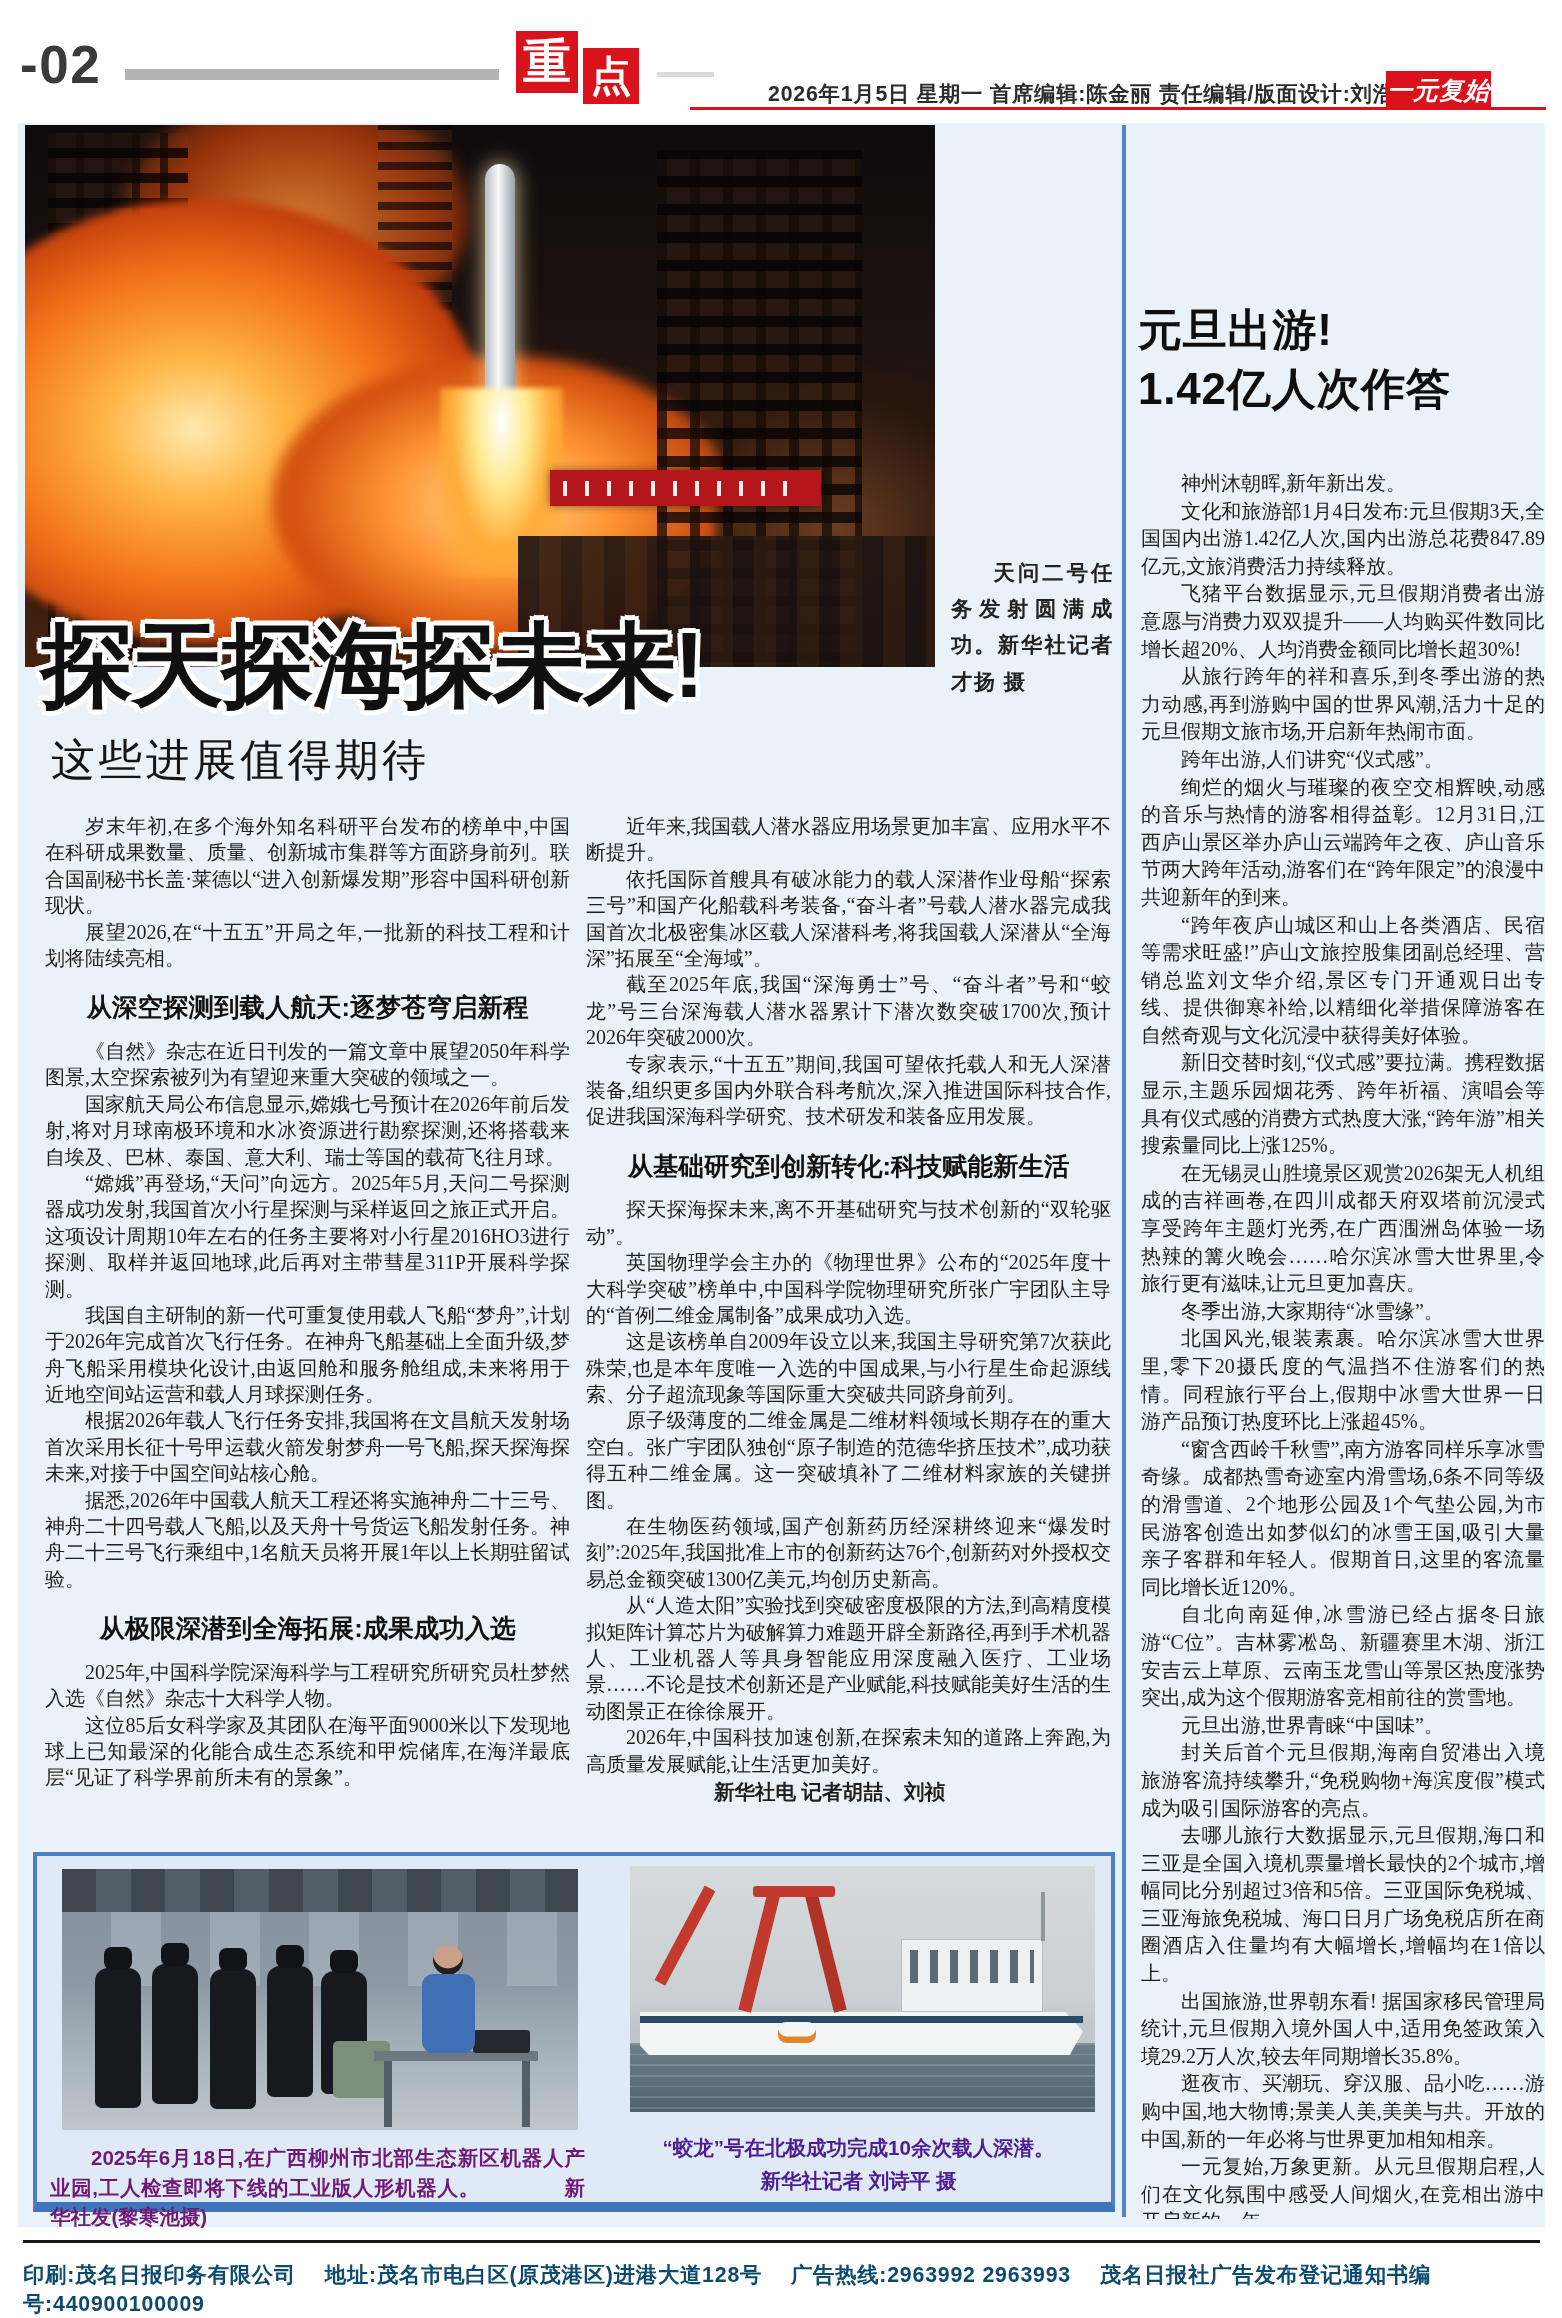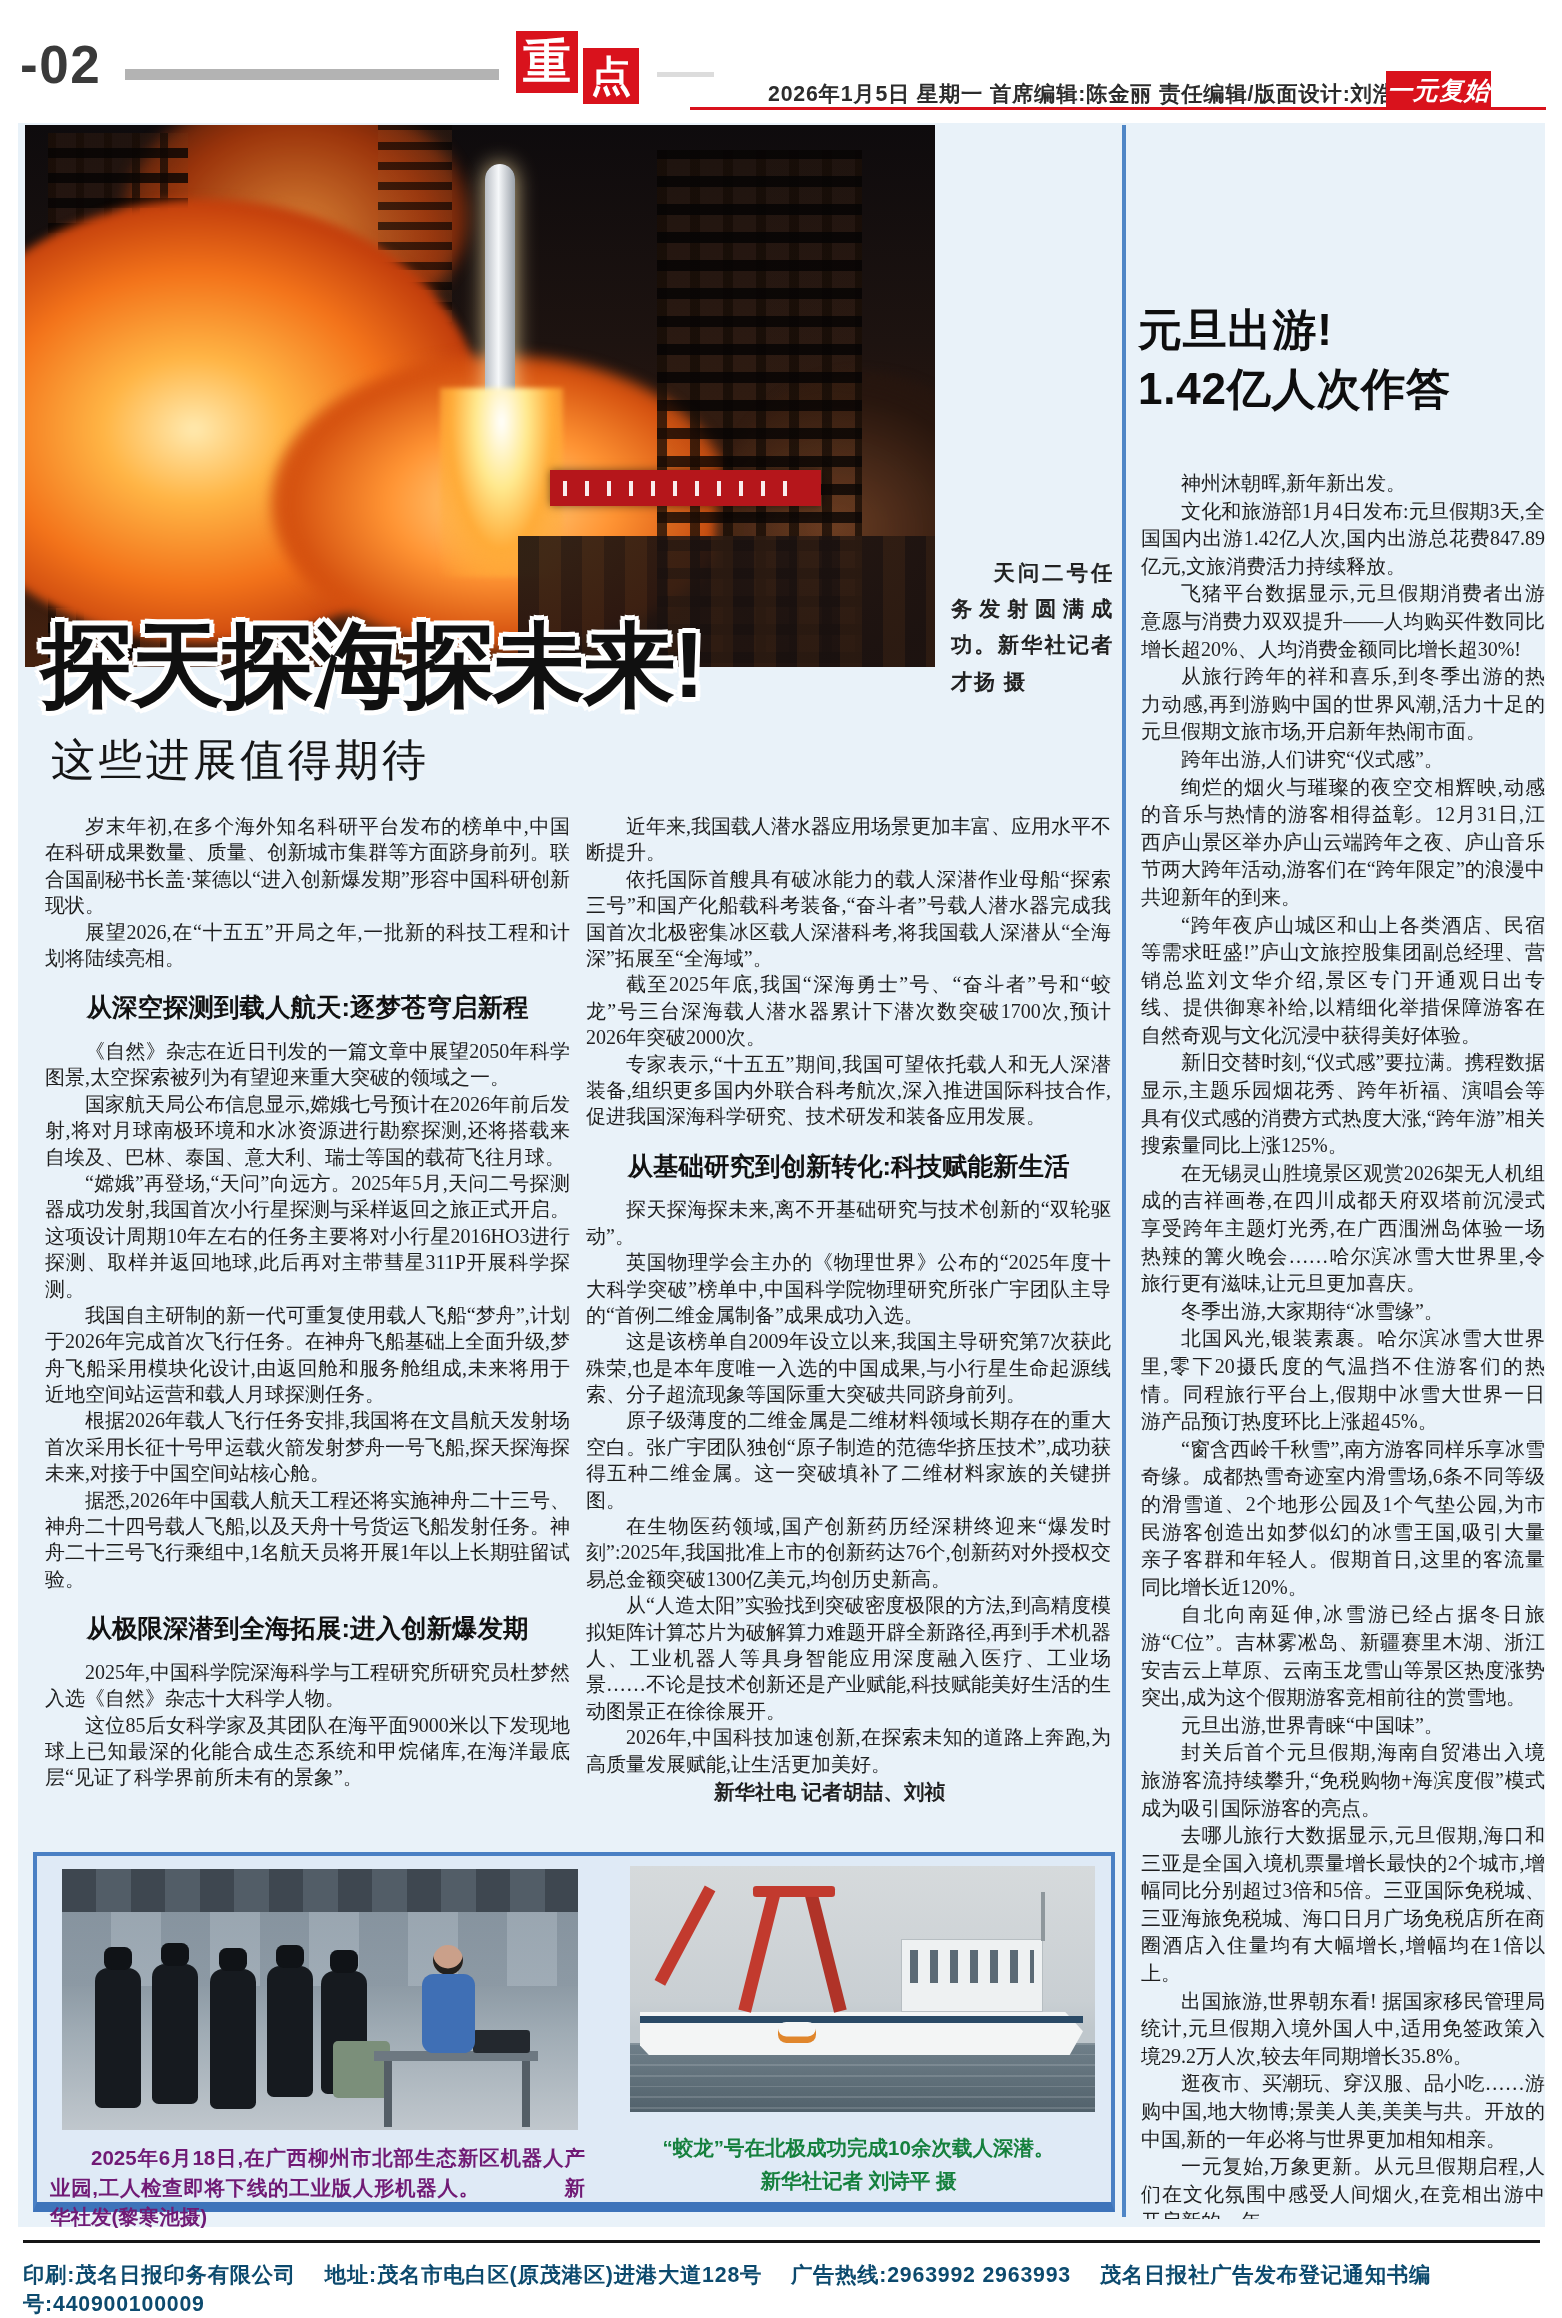--- a/index.html
+++ b/index.html
@@ -131,21 +131,21 @@
   .aframe-top{left:123px;bottom:215px;width:82px;height:11.5px;background:#c23a2e;border-radius:3.3px;}
   .crane-arm{left:49px;bottom:123px;width:11.5px;height:107px;background:#c23a2e;transform:rotate(28deg);}
   .sub{left:148px;bottom:69px;width:38px;height:21.3px;background:#f4f6f6;border-radius:8.2px;
     box-shadow:0 -6.6px 0 0 #e0862c inset;}
   .mast{left:411px;bottom:171px;width:4.1px;height:49px;background:#8e979c;}
 
   .bottom-caption-left{left:13px;top:287px;width:535px;
     font-family:"Liberation Sans",sans-serif;font-weight:bold;font-size:20.5px;line-height:1.45;
     text-align:justify;text-indent:2em;color:#701a75;}
   .bottom-caption-right{left:575px;top:276px;width:493px;text-align:center;
-    font-family:"Liberation Sans",sans-serif;font-weight:bold;font-size:20.5px;line-height:1.6;color:#15803d;}
+    font-family:"Liberation Sans",sans-serif;font-weight:bold;font-size:20.5px;line-height:1.6;color:#4c1d95;}
 
   
   .footer-rule{left:23px;top:2240px;width:1517px;height:2.5px;background:#161616;}
   .footer-text{left:23px;top:2260px;width:1519px;font-family:"Liberation Sans",sans-serif;
     font-weight:bold;font-size:21.3px;color:#0c4a6e;letter-spacing:0.8px;}
 </style>
 </head>
 <body>
 
 <div class="abs page-num">-02</div>
@@ -182,21 +182,21 @@
 <div class="abs col col1">
     <div class="pz p">岁末年初,在多个海外知名科研平台发布的榜单中,中国在科研成果数量、质量、创新城市集群等方面跻身前列。联合国副秘书长盖·莱德以“进入创新爆发期”形容中国科研创新现状。</div>
     <div class="pz p">展望2026,在“十五五”开局之年,一批新的科技工程和计划将陆续亮相。</div>
     <div class="pz h">从深空探测到载人航天:逐梦苍穹启新程</div>
     <div class="pz p">《自然》杂志在近日刊发的一篇文章中展望2050年科学图景,太空探索被列为有望迎来重大突破的领域之一。</div>
     <div class="pz p">国家航天局公布信息显示,嫦娥七号预计在2026年前后发射,将对月球南极环境和水冰资源进行勘察探测,还将搭载来自埃及、巴林、泰国、意大利、瑞士等国的载荷飞往月球。</div>
     <div class="pz p">“嫦娥”再登场,“天问”向远方。2025年5月,天问二号探测器成功发射,我国首次小行星探测与采样返回之旅正式开启。这项设计周期10年左右的任务主要将对小行星2016HO3进行探测、取样并返回地球,此后再对主带彗星311P开展科学探测。</div>
     <div class="pz p">我国自主研制的新一代可重复使用载人飞船“梦舟”,计划于2026年完成首次飞行任务。在神舟飞船基础上全面升级,梦舟飞船采用模块化设计,由返回舱和服务舱组成,未来将用于近地空间站运营和载人月球探测任务。</div>
     <div class="pz p">根据2026年载人飞行任务安排,我国将在文昌航天发射场首次采用长征十号甲运载火箭发射梦舟一号飞船,探天探海探未来,对接于中国空间站核心舱。</div>
     <div class="pz p">据悉,2026年中国载人航天工程还将实施神舟二十三号、神舟二十四号载人飞船,以及天舟十号货运飞船发射任务。神舟二十三号飞行乘组中,1名航天员将开展1年以上长期驻留试验。</div>
-    <div class="pz h">从极限深潜到全海拓展:进入创新爆发期</div>
+    <div class="pz h">从极限深潜到全海拓展:成果成功入选</div>
     <div class="pz p">2025年,中国科学院深海科学与工程研究所研究员杜梦然入选《自然》杂志十大科学人物。</div>
     <div class="pz p">这位85后女科学家及其团队在海平面9000米以下发现地球上已知最深的化能合成生态系统和甲烷储库,在海洋最底层“见证了科学界前所未有的景象”。</div>
   </div>
 <div class="abs col col2">
     <div class="pz p">近年来,我国载人潜水器应用场景更加丰富、应用水平不断提升。</div>
     <div class="pz p">依托国际首艘具有破冰能力的载人深潜作业母船“探索三号”和国产化船载科考装备,“奋斗者”号载人潜水器完成我国首次北极密集冰区载人深潜科考,将我国载人深潜从“全海深”拓展至“全海域”。</div>
     <div class="pz p">截至2025年底,我国“深海勇士”号、“奋斗者”号和“蛟龙”号三台深海载人潜水器累计下潜次数突破1700次,预计2026年突破2000次。</div>
     <div class="pz p">专家表示,“十五五”期间,我国可望依托载人和无人深潜装备,组织更多国内外联合科考航次,深入推进国际科技合作,促进我国深海科学研究、技术研发和装备应用发展。</div>
     <div class="pz h">从基础研究到创新转化:科技赋能新生活</div>
     <div class="pz p">探天探海探未来,离不开基础研究与技术创新的“双轮驱动”。</div>

